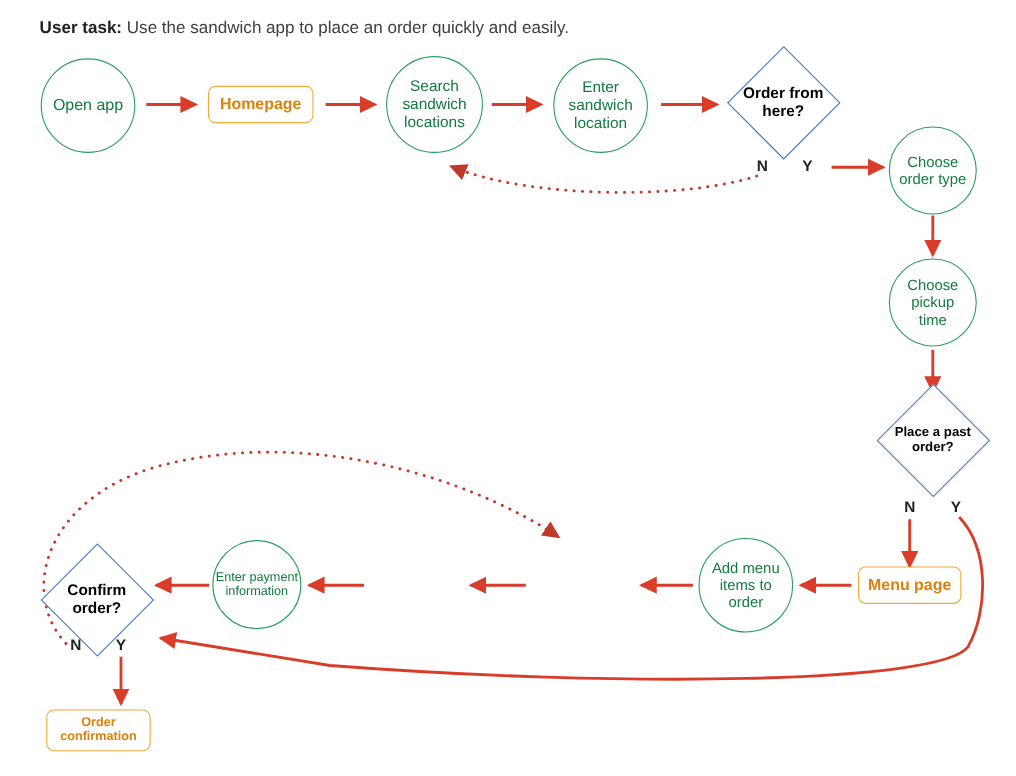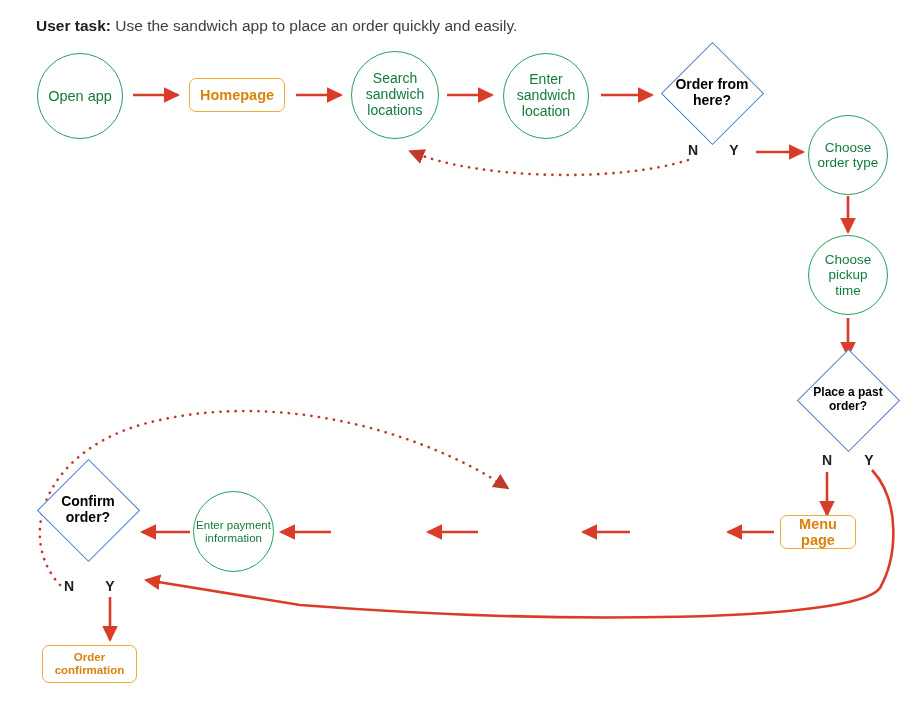--- a/index.html
+++ b/index.html
@@ -207,33 +207,38 @@
   </div>
 
   <div class="diamond-wrap" style="left:796px; top:348px; width:104px; height:104px;">
     <div class="dshape" style="width:73px; height:73px; margin-left:-36.5px; margin-top:-36.5px;"></div>
     <div class="dlabel" style="font-size:12px;">Place a past
 order?</div>
   </div>
   <div class="branch" style="left:816px; top:452px;">N</div>
   <div class="branch" style="left:858px; top:452px;">Y</div>
 
-  <div class="node box" style="left:780px; top:515px; width:76px; height:34px; font-size:14.5px;">
+  <div class="node box" style="left:780px; top:515px; width:94px; height:34px; font-size:14.5px;">
     <span class="txt">Menu page</span>
   </div>
 
+  <div class="node circle" style="left:635px; top:489px; width:86px; height:86px; font-size:13.5px;">
+    <span class="txt">Add menu
+items to
+order</span>
+  </div>
 
 
 
   <div class="node circle" style="left:193px; top:491px; width:81px; height:81px; font-size:11.5px;">
     <span class="txt">Enter payment
 information</span>
   </div>
 
-  <div class="diamond-wrap" style="left:36px; top:458px; width:104px; height:104px;">
+  <div class="diamond-wrap" style="left:36px; top:493px; width:104px; height:104px;">
     <div class="dshape" style="width:73px; height:73px; margin-left:-36.5px; margin-top:-36.5px;"></div>
     <div class="dlabel" style="font-size:14px;">Confirm
 order?</div>
   </div>
   <div class="branch" style="left:58px; top:578px;">N</div>
   <div class="branch" style="left:99px; top:578px;">Y</div>
 
   <div class="node box" style="left:42px; top:645px; width:95px; height:38px; font-size:11.5px;">
     <span class="txt">Order
 confirmation</span>

